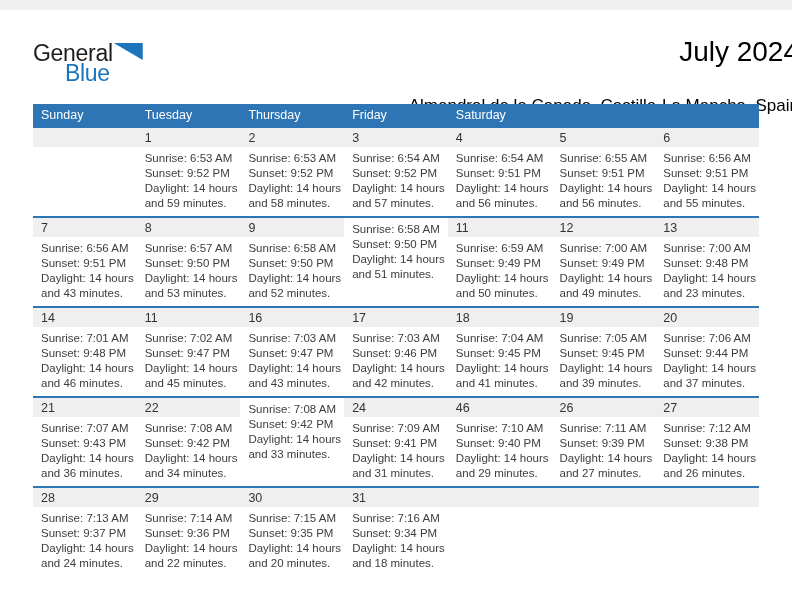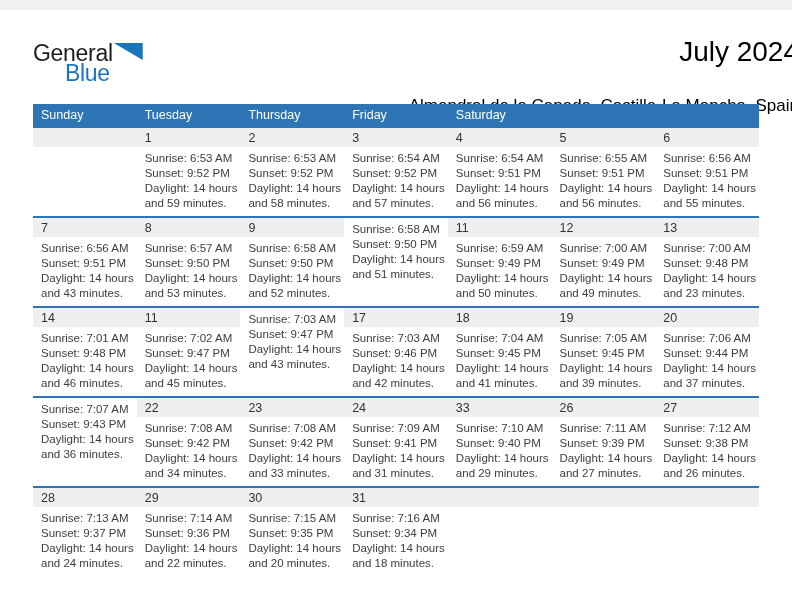--- a/index.html
+++ b/index.html
@@ -235,20 +235,23 @@
               <span class="date-num">11</span>
             </div>
             <div class="cell-body">
               <div class="cell-line">Sunrise: 7:02 AM</div>
               <div class="cell-line">Sunset: 9:47 PM</div>
               <div class="cell-line">Daylight: 14 hours</div>
               <div class="cell-line">and 45 minutes.</div>
             </div>
           </div>
           <div class="day-cell">
+            <div class="date-strip">
+              <span class="date-num">16</span>
+            </div>
             <div class="cell-body">
               <div class="cell-line">Sunrise: 7:03 AM</div>
               <div class="cell-line">Sunset: 9:47 PM</div>
               <div class="cell-line">Daylight: 14 hours</div>
               <div class="cell-line">and 43 minutes.</div>
             </div>
           </div>
           <div class="day-cell">
             <div class="date-strip">
               <span class="date-num">17</span>
@@ -289,63 +292,63 @@
             <div class="cell-body">
               <div class="cell-line">Sunrise: 7:06 AM</div>
               <div class="cell-line">Sunset: 9:44 PM</div>
               <div class="cell-line">Daylight: 14 hours</div>
               <div class="cell-line">and 37 minutes.</div>
             </div>
           </div>
         </div>
         <div class="week-row">
           <div class="day-cell">
+            <div class="date-strip">
+              <span class="date-num">21</span>
+            </div>
             <div class="cell-body">
               <div class="cell-line">Sunrise: 7:07 AM</div>
               <div class="cell-line">Sunset: 9:43 PM</div>
               <div class="cell-line">Daylight: 14 hours</div>
               <div class="cell-line">and 36 minutes.</div>
             </div>
           </div>
           <div class="day-cell">
             <div class="date-strip">
               <span class="date-num">22</span>
             </div>
             <div class="cell-body">
               <div class="cell-line">Sunrise: 7:08 AM</div>
               <div class="cell-line">Sunset: 9:42 PM</div>
               <div class="cell-line">Daylight: 14 hours</div>
               <div class="cell-line">and 34 minutes.</div>
             </div>
           </div>
           <div class="day-cell">
-            <div class="date-strip">
-              <span class="date-num">23</span>
-            </div>
             <div class="cell-body">
               <div class="cell-line">Sunrise: 7:08 AM</div>
               <div class="cell-line">Sunset: 9:42 PM</div>
               <div class="cell-line">Daylight: 14 hours</div>
               <div class="cell-line">and 33 minutes.</div>
             </div>
           </div>
           <div class="day-cell">
             <div class="date-strip">
               <span class="date-num">24</span>
             </div>
             <div class="cell-body">
               <div class="cell-line">Sunrise: 7:09 AM</div>
               <div class="cell-line">Sunset: 9:41 PM</div>
               <div class="cell-line">Daylight: 14 hours</div>
               <div class="cell-line">and 31 minutes.</div>
             </div>
           </div>
           <div class="day-cell">
             <div class="date-strip">
-              <span class="date-num">33</span>
+              <span class="date-num">46</span>
             </div>
             <div class="cell-body">
               <div class="cell-line">Sunrise: 7:10 AM</div>
               <div class="cell-line">Sunset: 9:40 PM</div>
               <div class="cell-line">Daylight: 14 hours</div>
               <div class="cell-line">and 29 minutes.</div>
             </div>
           </div>
           <div class="day-cell">
             <div class="date-strip">

